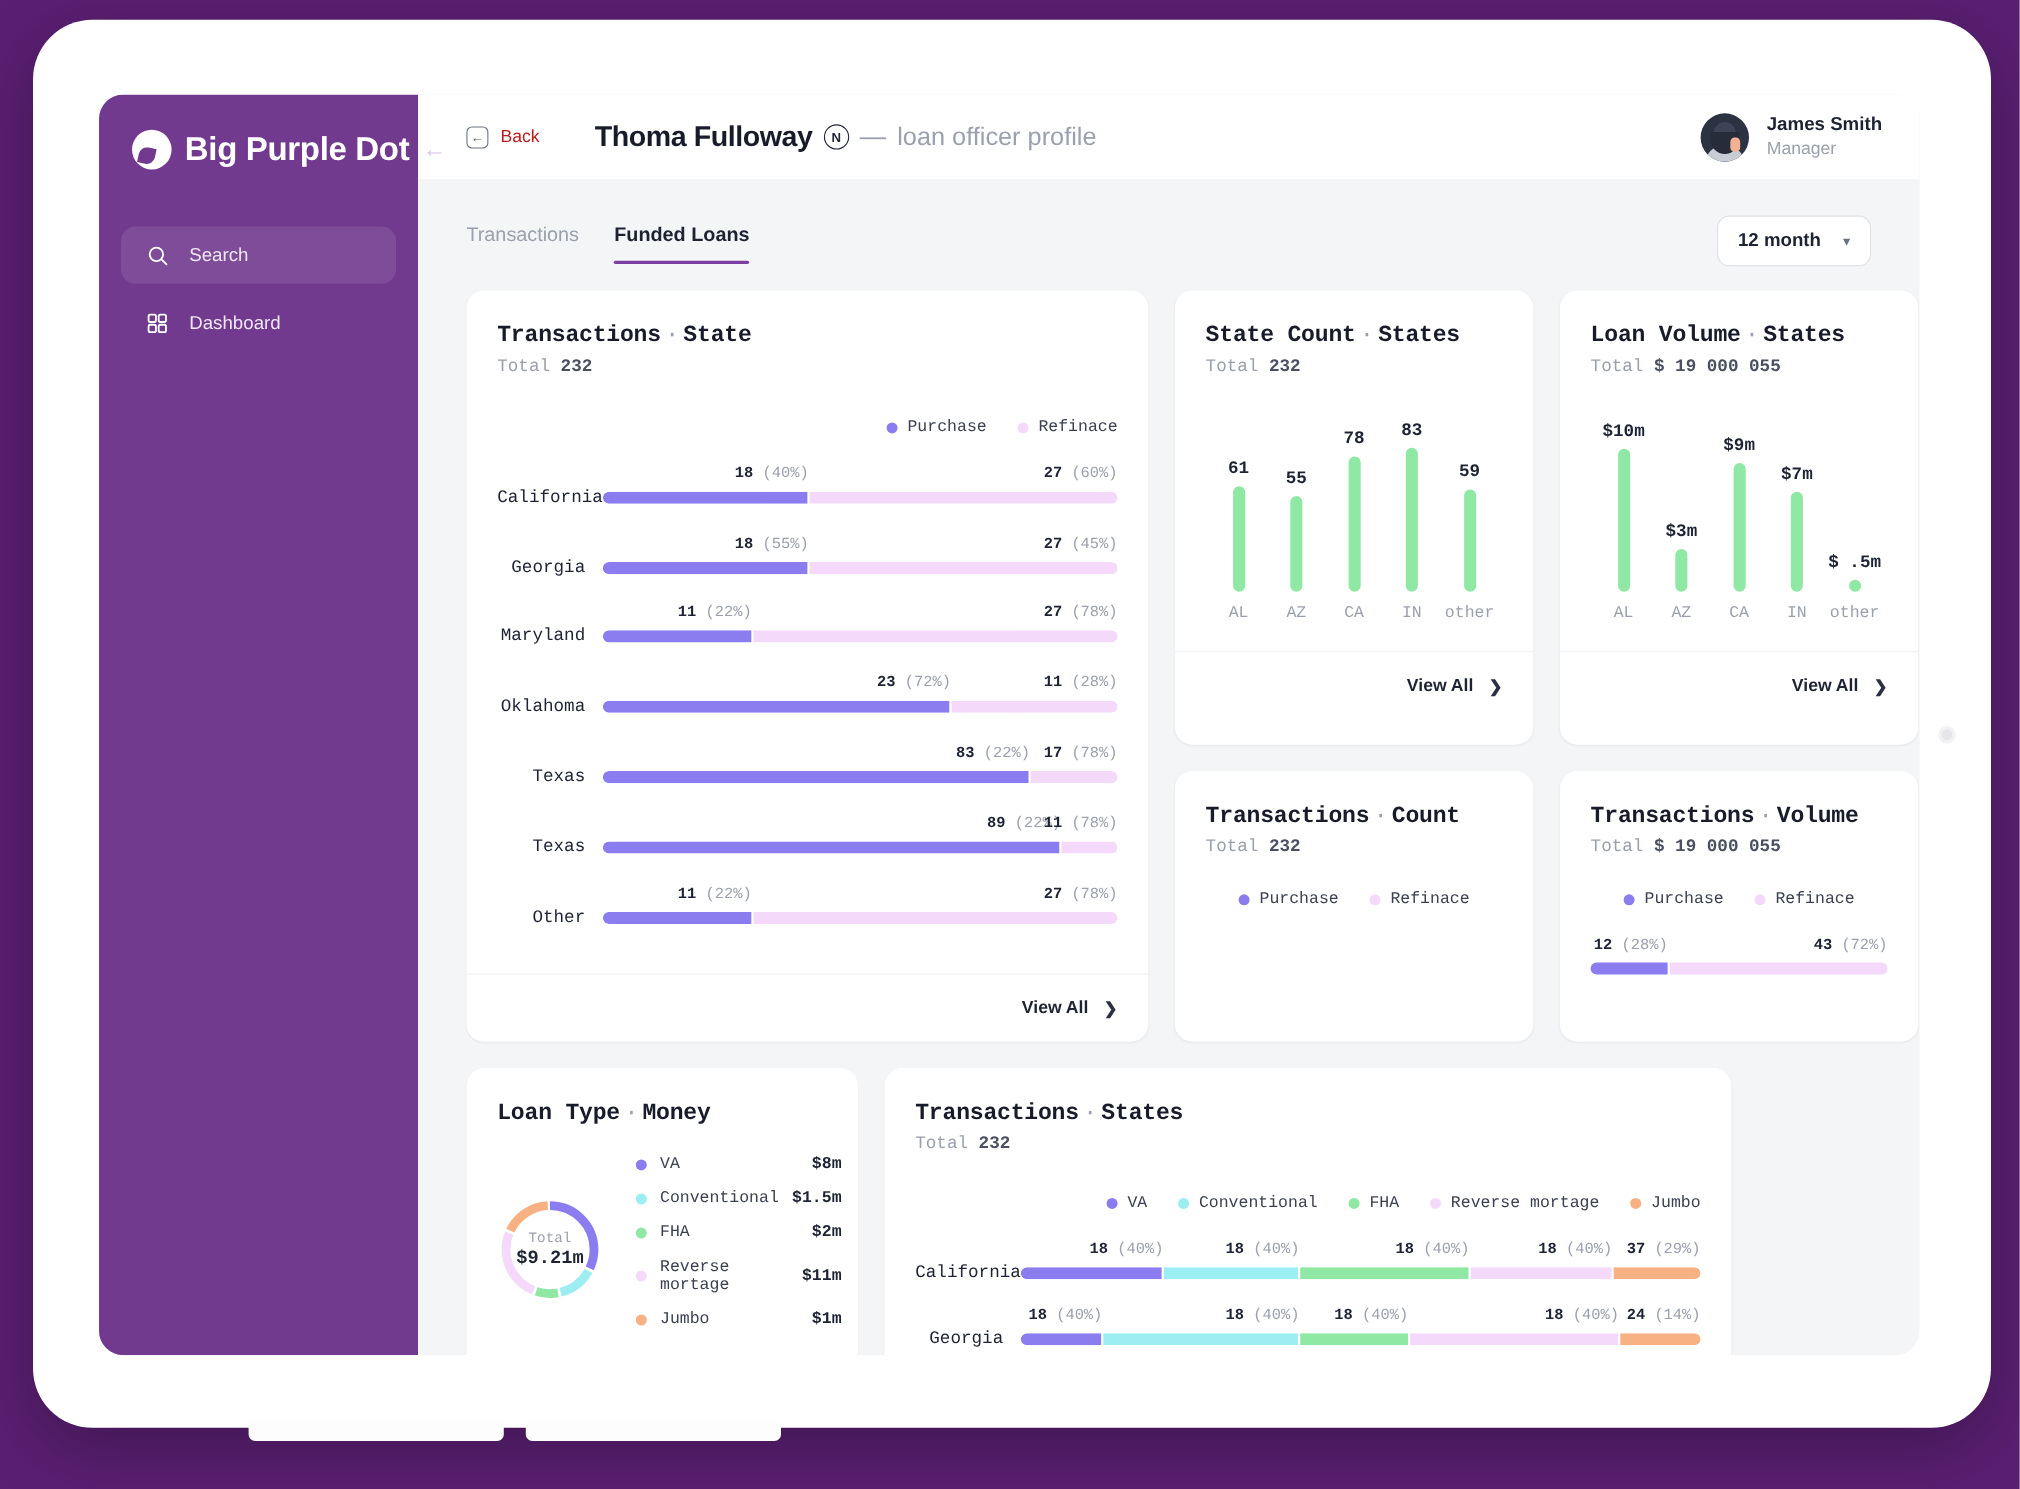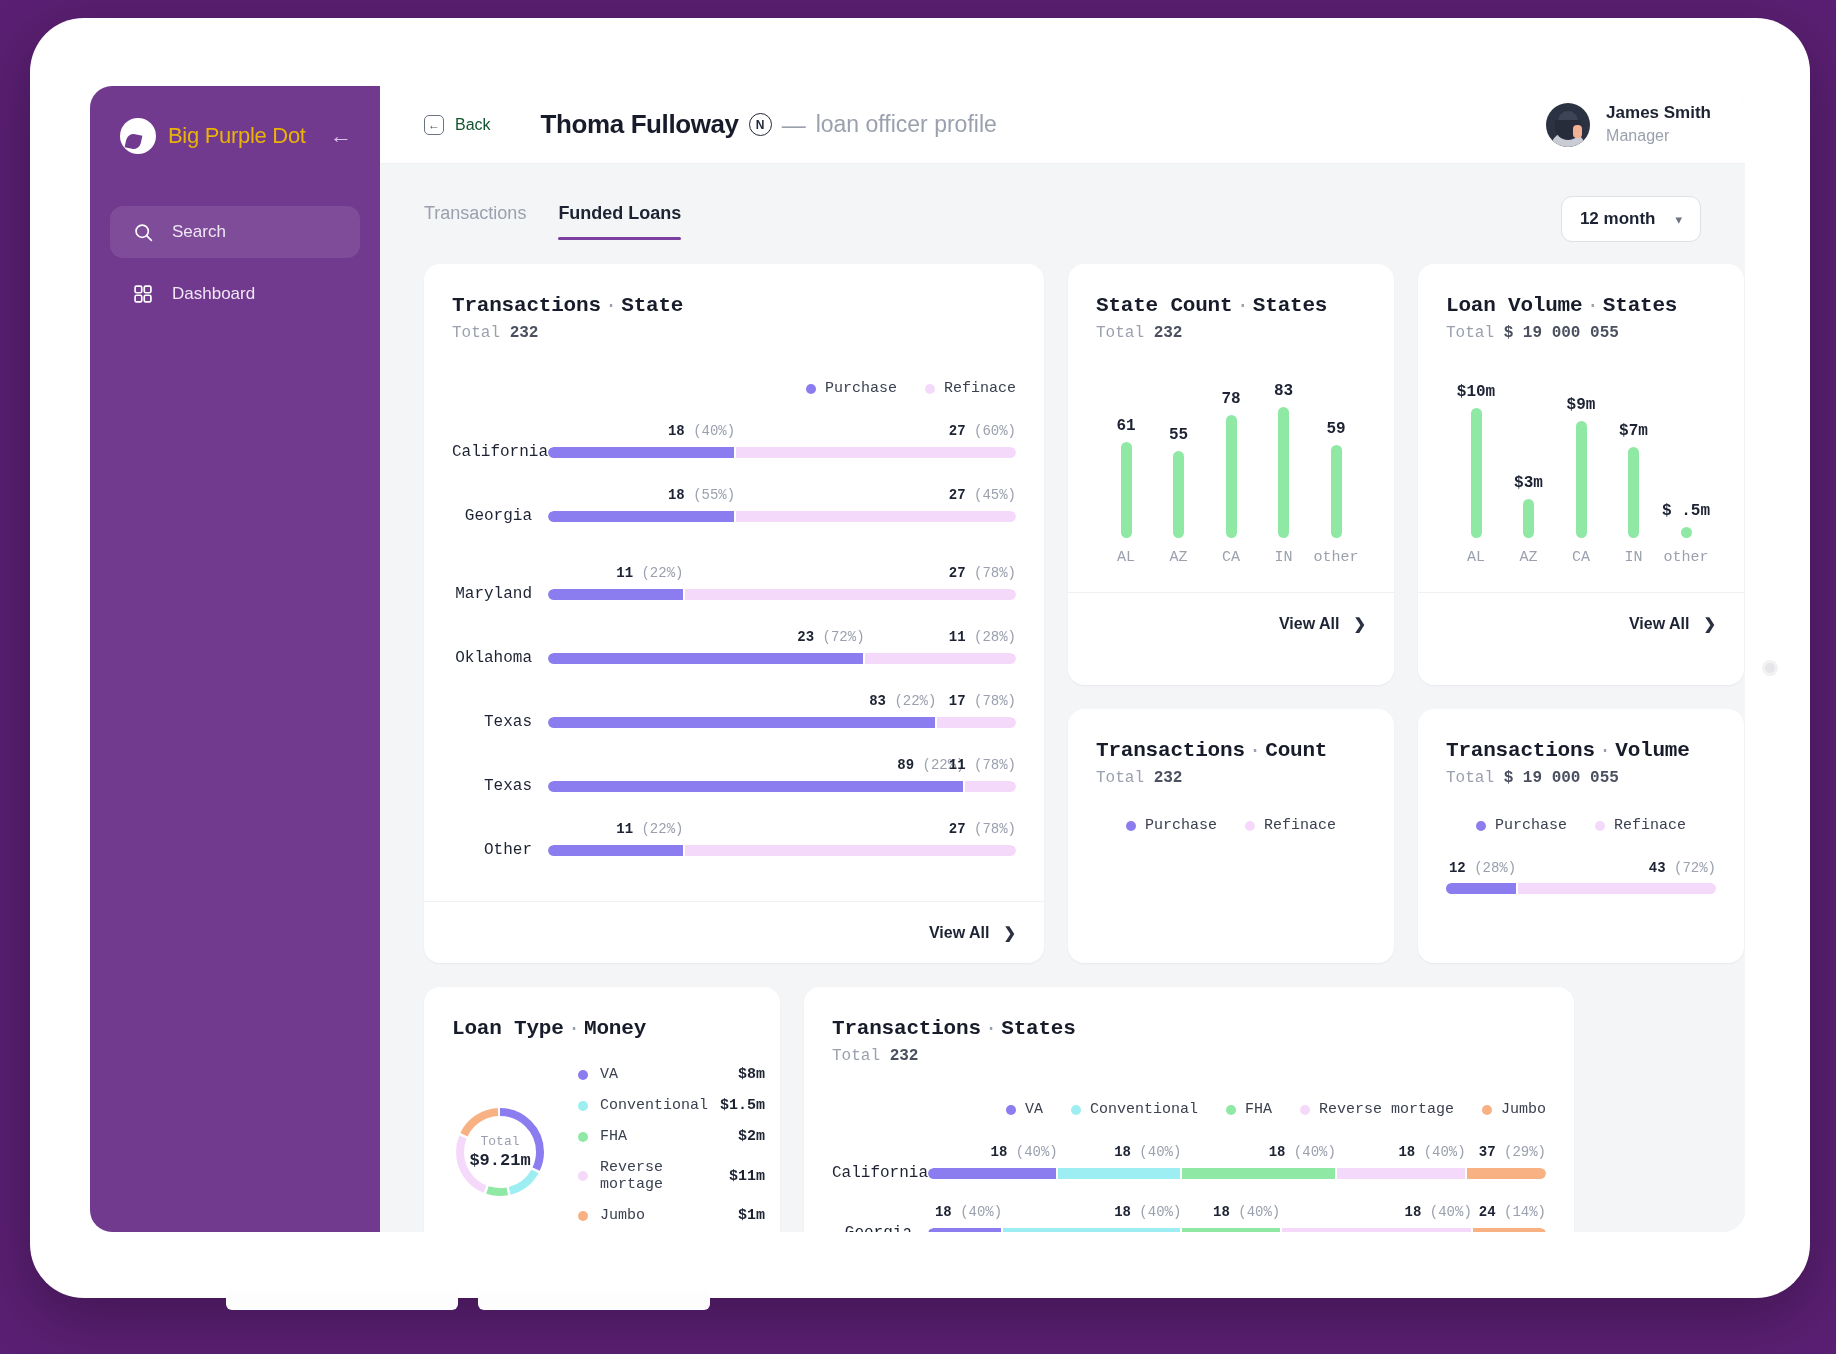--- a/index.html
+++ b/index.html
@@ -75,21 +75,21 @@
   .brand-logo::after {
     content: "";
     position: absolute;
     left: 6px; bottom: 5px;
     width: 15px; height: 15px;
     background: #713a8e;
     border-radius: 50% 0 50% 0;
     transform: rotate(12deg);
   }
   .brand-name {
-    color: #eab308; font-size: 22px; font-weight: 400;
+    color: #ffffff; font-size: 30px; font-weight: 700;
     letter-spacing: -0.3px; white-space: nowrap;
   }
   .collapse-btn {
     margin-left: auto;
     color: #d8c4e4; font-size: 22px; line-height: 1;
     cursor: pointer;
   }
   .nav { margin-top: 52px; padding: 0 20px; }
   .nav-item {
     display: flex; align-items: center; gap: 18px;
@@ -111,21 +111,21 @@
     padding: 0 34px 0 44px;
     flex: 0 0 78px;
     border-bottom: 1px solid #f0f0f3;
   }
   .back-btn { display: flex; align-items: center; gap: 11px; cursor: pointer; }
   .back-circle {
     width: 20px; height: 20px; border: 1.6px solid #6b7280;
     border-radius: 5px; display: flex; align-items: center; justify-content: center;
     color: #4b5563; font-size: 12px; line-height: 1;
   }
-  .back-label { color: #14532d; font-size: 16px; }
+  .back-label { color: #b91c1c; font-size: 16px; }
   .page-title { margin-left: 50px; display: flex; align-items: center; gap: 10px; }
   .page-title .name { font-size: 26px; font-weight: 700; color: #181c2a; letter-spacing: -0.4px;}
   .badge-n {
     width: 23px; height: 23px; border-radius: 50%;
     border: 1.6px solid #232738;
     display: flex; align-items: center; justify-content: center;
     font-size: 12px; font-weight: 600; color: #232738;
   }
   .page-title .dash { color: #9aa0ad; font-size: 24px; }
   .page-title .sub { color: #9aa0ad; font-size: 23px; }
@@ -355,21 +355,21 @@
                     <div class="hbar-lbl" style="left: calc(100% + 0px);"><b>27</b> (60%)</div>
                   </div>
                   <div class="hbar-line">
                     <div class="hbar-name">California</div>
                     <div class="hbar-track">
                       <div class="hseg" style="background: rgb(139, 124, 240); width: 40%;"></div>
                       <div class="hseg" style="background: rgb(244, 217, 251); width: 60%;"></div>
                     </div>
                   </div>
                 </div>
-                <div class="hbar-row" style="margin-bottom: 40px;">
+                <div class="hbar-row" style="margin-bottom: 24px;">
                   <div class="hbar-labels">
                     <div class="hbar-lbl" style="left: calc(40% + 57.6px);"><b>18</b> (55%)</div>
                     <div class="hbar-lbl" style="left: calc(100% + 0px);"><b>27</b> (45%)</div>
                   </div>
                   <div class="hbar-line">
                     <div class="hbar-name">Georgia</div>
                     <div class="hbar-track">
                       <div class="hseg" style="background: rgb(139, 124, 240); width: 40%;"></div>
                       <div class="hseg" style="background: rgb(244, 217, 251); width: 60%;"></div>
                     </div>

